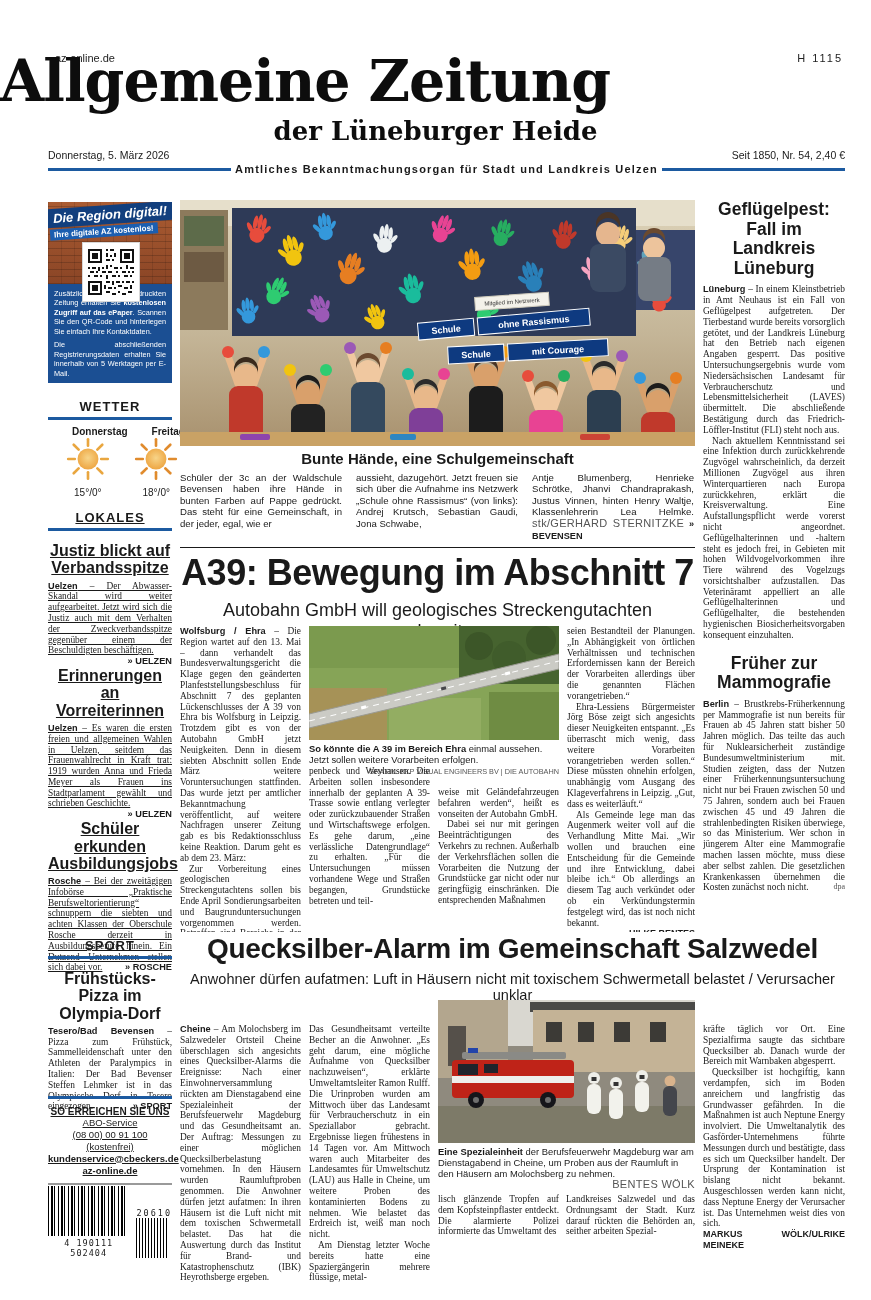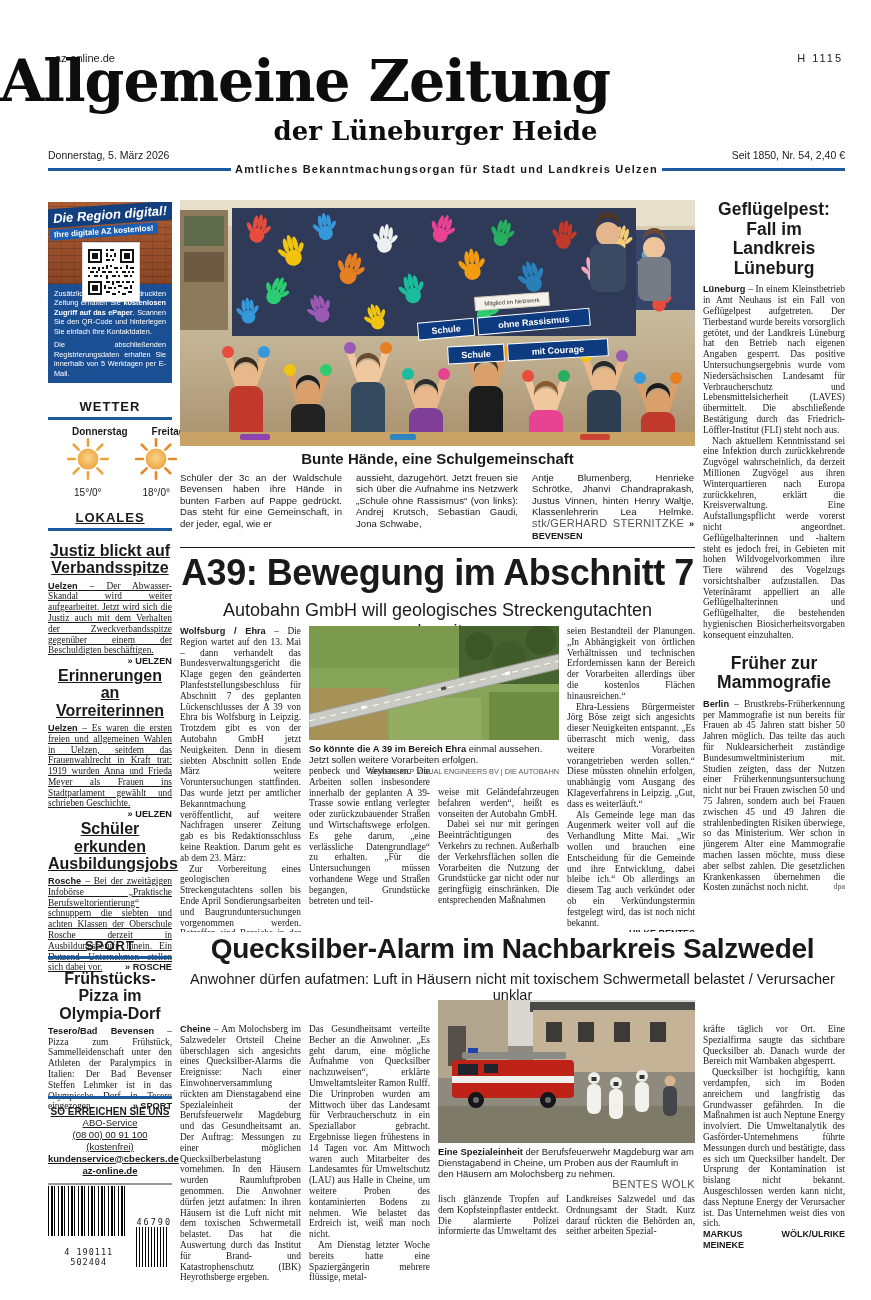--- a/index.html
+++ b/index.html
@@ -68,21 +68,21 @@
   .contact-rule-top { height:3px; background:#1c5aa0; margin-bottom:7px; }
   .contact-rule-bot { height:2px; background:#9a9a9a; margin-top:7px; }
   .contact-title { font-weight:bold; font-size:10px; }
   .contact-line { font-size:9.5px; line-height:1.25; }
   .contact-line.b { font-weight:bold; }
 
   .barcode-block { top:1186px; display:flex; align-items:flex-end; gap:7px; }
   .ean-main { text-align:center; }
   .ean-stripes { width:77px; height:50px;
      background: repeating-linear-gradient(90deg,#000 0 1px,#fff 1px 3px,#000 3px 5px,#fff 5px 6px,#000 6px 7px,#fff 7px 10px); }
-  .ean-digits { font-family:"DejaVu Sans Mono", monospace; font-size:8.5px; letter-spacing:1px; margin-top:11px; }
+  .ean-digits { font-family:"DejaVu Sans Mono", monospace; font-size:8.5px; letter-spacing:1px; margin-top:2px; }
   .ean-addon { text-align:center; }
   .addon-stripes { width:33px; height:40px;
      background: repeating-linear-gradient(90deg,#000 0 1px,#fff 1px 3px,#000 3px 4px,#fff 4px 6px); }
   .addon-digits { font-family:"DejaVu Sans Mono", monospace; font-size:8.5px; letter-spacing:2px; }
 
   
   .main-photo { left:180px; top:200px; width:515px; height:246px; overflow:hidden; }
   .caption-title { left:180px; top:450px; width:515px; text-align:center;
                    font-weight:bold; font-size:15px; }
   .caption-col { top:472px; width:162px; height:70px; font-size:9.6px; line-height:11.4px;
@@ -276,21 +276,21 @@
     <div class="contact-line b">az-online.de</div>
     <div class="contact-rule-bot"></div>
   </div>
 
   <div class="abs sidebar-col barcode-block">
     <div class="ean-main">
       <div class="ean-stripes"></div>
       <div class="ean-digits">4 190111 502404</div>
     </div>
     <div class="ean-addon">
-      <div class="addon-digits">46790</div>
+      <div class="addon-digits">20610</div>
       <div class="addon-stripes"></div>
     </div>
   </div>
 
   <div class="abs main-photo">
     <svg width="515" height="246" viewBox="0 0 515 246">
       <rect width="515" height="246" fill="url(#roomgrad)"></rect>
       <rect x="0" y="0" width="515" height="26" fill="#e6dfcb"></rect>
       <rect x="0" y="10" width="48" height="120" fill="#8c7a5c"></rect>
       <rect x="4" y="16" width="40" height="30" fill="#5d6b4a"></rect>
@@ -470,39 +470,39 @@
     <div class="credit-line">GRAFIK: XKP VISUAL ENGINEERS BV | DIE AUTOBAHN</div>
   </div>
   <div class="abs a39-c2 body-text">
     <p>penbeck und Weyhausen. Die Arbeiten sollen insbesondere innerhalb der geplanten A 39-Trasse sowie entlang verlegter oder zurückzubauender Straßen und Wirtschaftswege erfolgen. Es gehe darum, „eine verlässliche Datengrundlage“ zu erhalten. „Für die Untersuchungen müssen vorhandene Wege und Straßen begangen, Grundstücke betreten und teil-</p>
   </div>
   <div class="abs a39-c3 body-text">
     <p>weise mit Geländefahrzeugen befahren werden“, heißt es vonseiten der Autobahn GmbH.</p>
     <p class="ind">Dabei sei nur mit geringen Beeinträchtigungen des Verkehrs zu rechnen. Außerhalb der Verkehrsflächen sollen die Vorarbeiten die Nutzung der Grundstücke gar nicht oder nur geringfügig einschränken. Die entsprechenden Maßnahmen</p>
   </div>
   <div class="abs a39-col body-text" style="left:567px;width:128px">
-    <p>seien Bestandteil der Planungen. „In Abhängigkeit von örtlichen Verhältnissen und technischen Erfordernissen kann der Bereich der Vorarbeiten allerdings über die kostenlos Flächen hinausreichen.“</p>
+    <p>seien Bestandteil der Planungen. „In Abhängigkeit von örtlichen Verhältnissen und technischen Erfordernissen kann der Bereich der Vorarbeiten allerdings über die genannten Flächen vorangetrieben.“</p>
     <p class="ind">Ehra-Lessiens Bürgermeister Jörg Böse zeigt sich angesichts dieser Neuigkeiten entspannt. „Es überrascht mich wenig, dass weitere Vorarbeiten vorangetrieben werden sollen.“ Diese müssten ohnehin erfolgen, unabhängig vom Ausgang des Klageverfahrens in Leipzig. „Gut, dass es weiterläuft.“</p>
     <p class="ind">Als Gemeinde lege man das Augenmerk weiter voll auf die Verhandlung Mitte Mai. „Wir wollen und brauchen eine Entscheidung für die Gemeinde und ihre Entwicklung, dabei bleibe ich.“ Ob allerdings an diesem Tag auch verkündet oder ob ein Verkündungstermin festgelegt wird, das ist noch nicht bekannt.</p>
     <div class="author-line" style="text-align:right">HILKE BENTES</div>
   </div>
 
   <div class="abs right-col">
     <div class="news-headline">Geflügelpest: Fall im Landkreis Lüneburg</div>
     <div class="body-text">
       <p><span class="loc">Lüneburg</span><span> – In einem Kleinstbetrieb in Amt Neuhaus ist ein Fall von Geflügelpest aufgetreten. Der Tierbestand wurde bereits vorsorglich getötet, und der Landkreis Lüneburg hat den Betrieb nach eigenen Angaben gesperrt. Das positive Untersuchungsergebnis wurde vom Niedersächsischen Landesamt für Verbraucherschutz und Lebensmittelsicherheit (LAVES) übermittelt. Die abschließende Bestätigung durch das Friedrich-Löffler-Institut (FLI) steht noch aus.</span></p>
       <p class="ind">Nach aktuellem Kenntnisstand sei eine Infektion durch zurückkehrende Zugvögel wahrscheinlich, da derzeit Millionen Zugvögel aus ihren Winterquartieren nach Europa zurückkehren, erklärt die Kreisverwaltung. Eine Aufstallungspflicht werde vorerst nicht angeordnet. Geflügelhalterinnen und -haltern steht es jedoch frei, in Gebieten mit hohen Wildvogelvorkommen ihre Tiere während des Vogelzugs vorsichtshalber aufzustallen. Das Veterinäramt appelliert an alle Geflügelhalterinnen und Geflügelhalter, die bestehenden hygienischen Biosicherheitsvorgaben konsequent einzuhalten.</p>
     </div>
     <div class="news-headline mammo-head">Früher zur Mammografie</div>
     <div class="body-text">
       <p><span class="loc">Berlin</span><span> – Brustkrebs-Früherkennung per Mammografie ist nun bereits für Frauen ab 45 Jahren statt bisher 50 Jahren möglich. Das teilte das auch für Nuklearsicherheit zuständige Bundesumweltministerium mit. Studien zeigten, dass der Nutzen einer Früherkennungsuntersuchung nicht nur bei Frauen zwischen 50 und 75 Jahren, sondern auch bei Frauen zwischen 45 und 49 Jahren die strahlenbedingten Risiken überwiege, so das Ministerium. Wer schon in jüngerem Alter eine Mammografie machen lassen möchte, muss diese aber selbst zahlen. Die gesetzlichen Krankenkassen übernehmen die Kosten zunächst noch nicht.</span> <span class="dpa">dpa</span></p>
     </div>
   </div>
 
-  <div class="abs merc-headline">Quecksilber-Alarm im Nachbarkreis Salzwedel</div>
+  <div class="abs merc-headline">Quecksilber-Alarm im Gemeinschaft Salzwedel</div>
   <div class="abs merc-subhead">Anwohner dürfen aufatmen: Luft in Häusern nicht mit toxischem Schwermetall belastet / Verursacher unklar</div>
 
   <div class="abs merc-col body-text" style="left:180px;width:121px">
     <p><span class="loc">Cheine</span><span> – Am Molochsberg im Salzwedeler Ortsteil Cheine überschlagen sich angesichts eines Quecksilber-Alarms die Ereignisse: Nach einer Einwohnerversammlung rückten am Dienstagabend eine Spezialeinheit der Berufsfeuerwehr Magdeburg und das Gesundheitsamt an. Der Auftrag: Messungen zu einer möglichen Quecksilberbelastung vornehmen. In den Häusern wurden Raumluftproben genommen. Die Anwohner dürfen jetzt aufatmen: In ihren Häusern ist die Luft nicht mit dem toxischen Schwermetall belastet. Das hat die Auswertung durch das Institut für Brand- und Katastrophenschutz (IBK) Heyrothsberge ergeben.</span></p>
   </div>
   <div class="abs merc-col body-text" style="left:309px;width:121px">
     <p>Das Gesundheitsamt verteilte Becher an die Anwohner. „Es geht darum, eine mögliche Aufnahme von Quecksilber nachzuweisen“, erklärte Umweltamtsleiter Ramon Rulff. Die Urinproben wurden am Mittwoch über das Landesamt für Verbraucherschutz in ein Speziallabor gebracht. Ergebnisse liegen frühestens in 14 Tagen vor. Am Mittwoch waren auch Mitarbeiter des Landesamtes für Umweltschutz (LAU) aus Halle in Cheine, um weitere Proben des kontaminierten Bodens zu nehmen. Wie belastet das Erdreich ist, weiß man noch nicht.</p>
     <p class="ind">Am Dienstag letzter Woche bereits hatte eine Spaziergängerin mehrere flüssige, metal-</p>
   </div>
 

